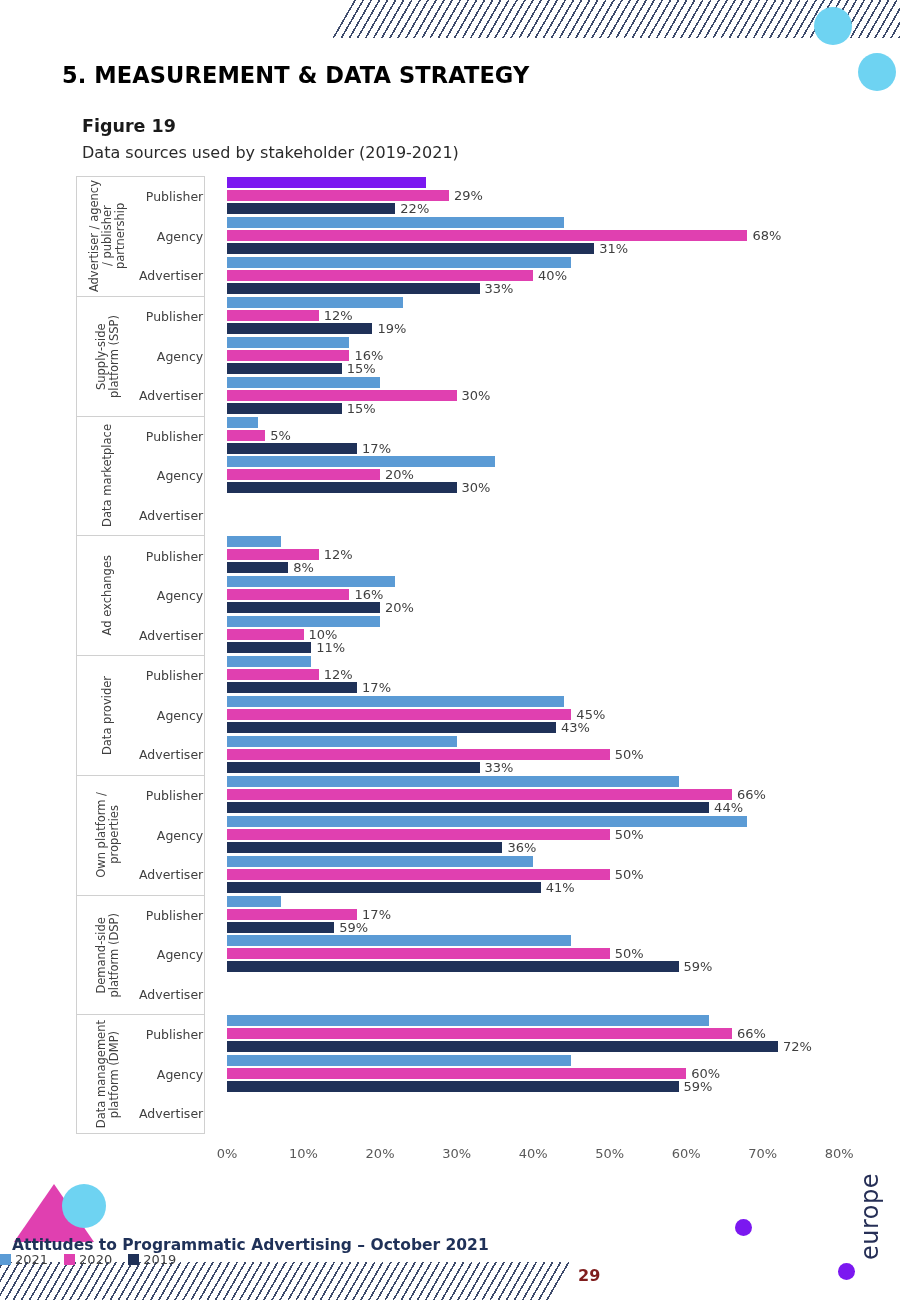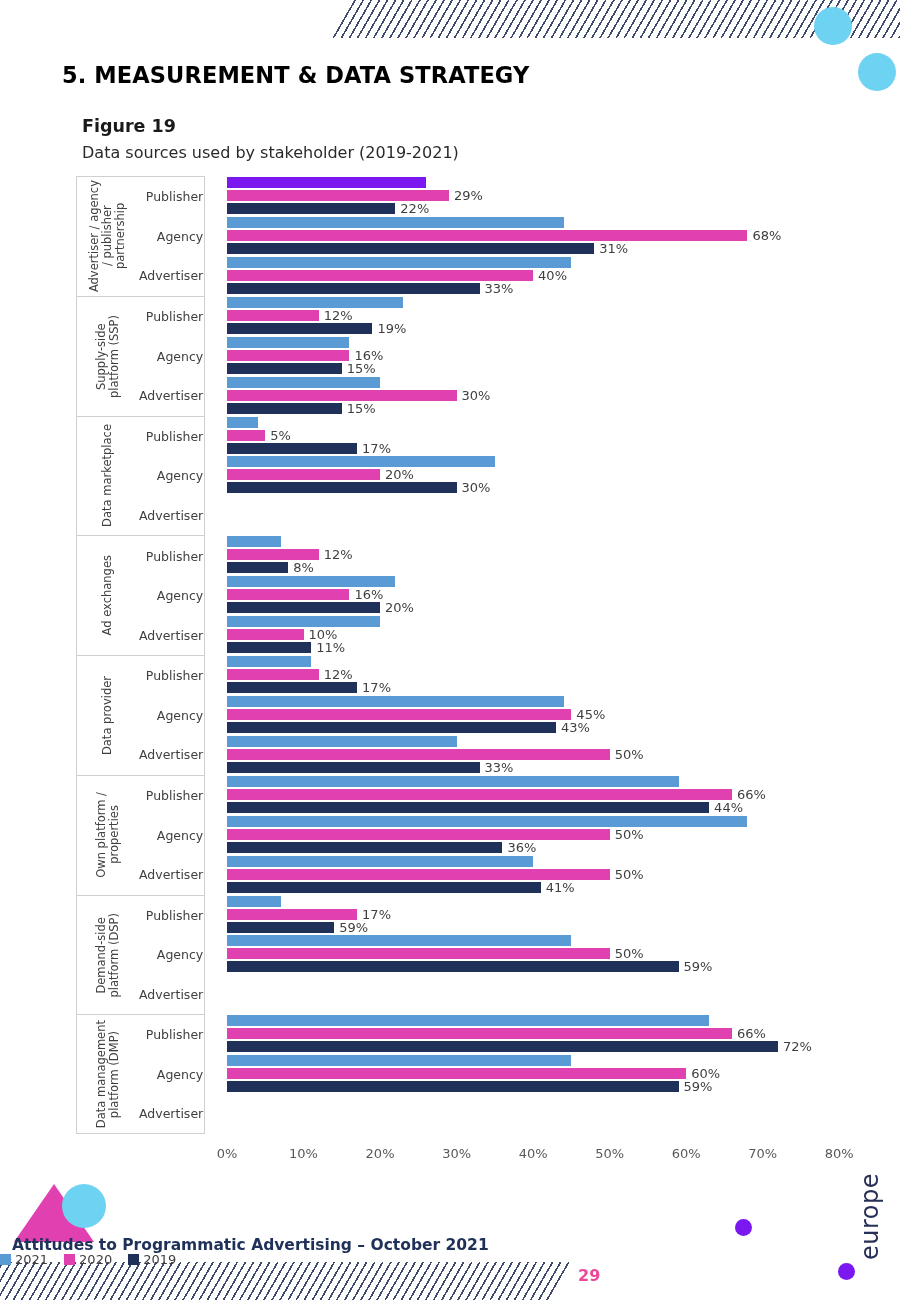--- a/index.html
+++ b/index.html
@@ -127,21 +127,21 @@
   #footer-circle {
     position: absolute; left: 48px; bottom: 14px;
     width: 44px; height: 44px; border-radius: 50%; background: #6ed3f2;
   }
   #footer-title {
     position: absolute; top: 1236px; left: 12px;
     font-size: 15.5px; font-weight: bold; color: #1f3158;
   }
   #page-number {
     position: absolute; top: 1266px; left: 578px;
-    font-size: 16px; font-weight: bold; color: #ec4899;
+    font-size: 16px; font-weight: bold; color: #7f1d1d;
   }
 
   
   #logo { position: absolute; top: 1196px; left: 728px; width: 160px; height: 86px; }
   #logo-iab {
     position: absolute; left: 0; bottom: 0;
     font-size: 62px; font-weight: bold; color: #262f56;
     letter-spacing: -2px; line-height: 0.82;
     font-family: "DejaVu Sans", sans-serif;
   }

